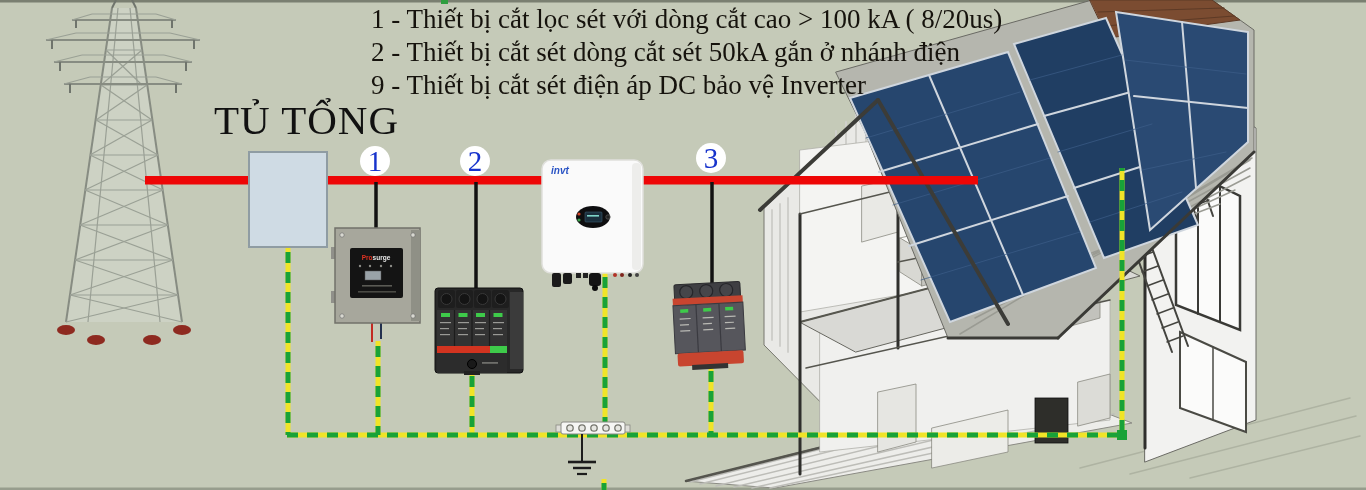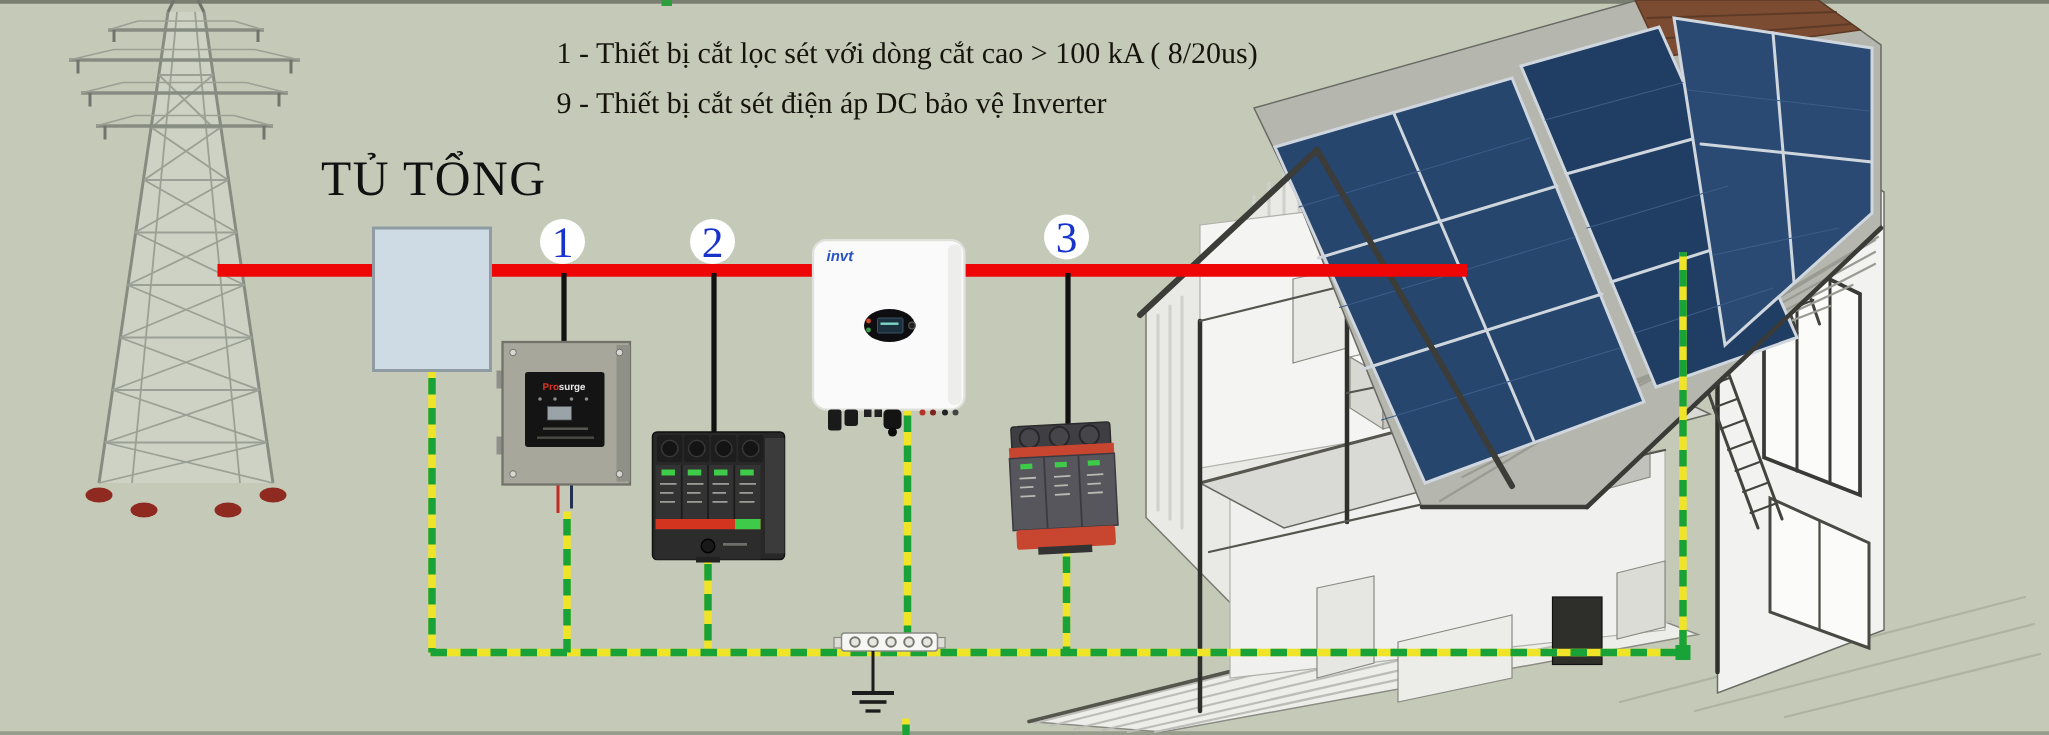--- a/index.html
+++ b/index.html
@@ -4,26 +4,26 @@
 <style>
   html,body{margin:0;padding:0;}
   body{
     width:1366px;height:490px;position:relative;overflow:hidden;
     background:#c5cab8;
     font-family:"Liberation Serif","DejaVu Serif",serif;
   }
   .stage{position:absolute;inset:0;}
   svg{position:absolute;left:0;top:0;}
   .anno{
-    position:absolute;left:371px;top:20px;color:#16130d;
-    font-size:20px;line-height:33px;white-space:nowrap;
+    position:absolute;left:371px;top:3px;color:#16130d;
+    font-size:27px;line-height:33px;white-space:nowrap;
   }
   .cab-label{
     position:absolute;left:214px;top:98px;color:#111;
-    font-size:33px;line-height:44px;white-space:nowrap;letter-spacing:1px;
+    font-size:41px;line-height:44px;white-space:nowrap;letter-spacing:1px;
   }
   .marker-digit{font-family:"Liberation Serif","DejaVu Serif",serif;}
 </style>
 </head>
 <body>
 
 <div class="stage">
 
 <svg width="1366" height="490" viewBox="0 0 1366 490">
 
@@ -464,18 +464,19 @@
     <text class="marker-digit" x="475" y="171" text-anchor="middle" font-size="29" fill="#1733cc">2</text>
   </g>
   <g>
     <circle cx="711" cy="158" r="15" fill="#ffffff"></circle>
     <text class="marker-digit" x="711" y="168" text-anchor="middle" font-size="29" fill="#1733cc">3</text>
   </g>
 </svg>
 
   <div class="anno">
     <div>1 - Thiết bị cắt lọc sét với dòng cắt cao &gt; 100 kA ( 8/20us)</div>
+    <div>2 - Thiết bị cắt sét dòng cắt sét 50kA gắn ở nhánh điện</div>
     <div>9 - Thiết bị cắt sét điện áp DC bảo vệ Inverter</div>
   </div>
 
   <div class="cab-label">TỦ TỔNG</div>
 
 </div>
 
 </body></html>

